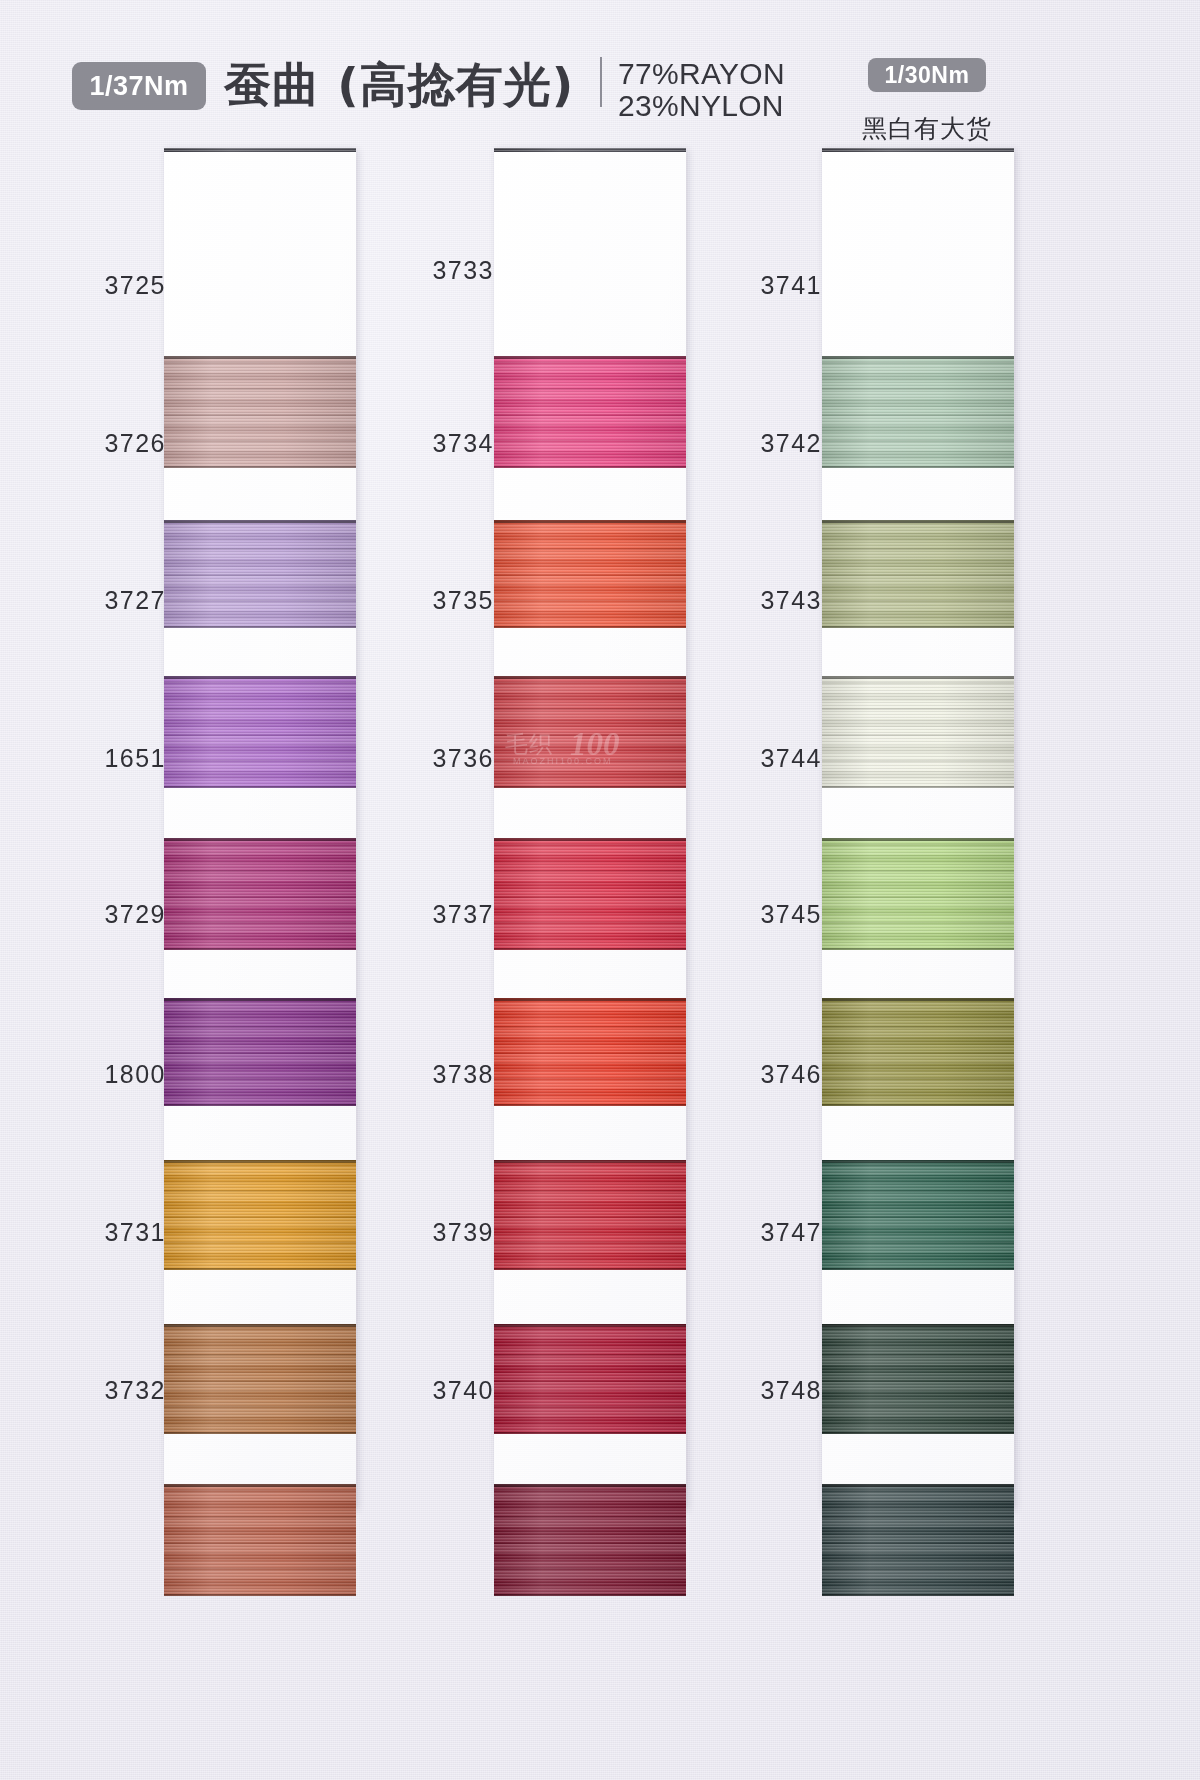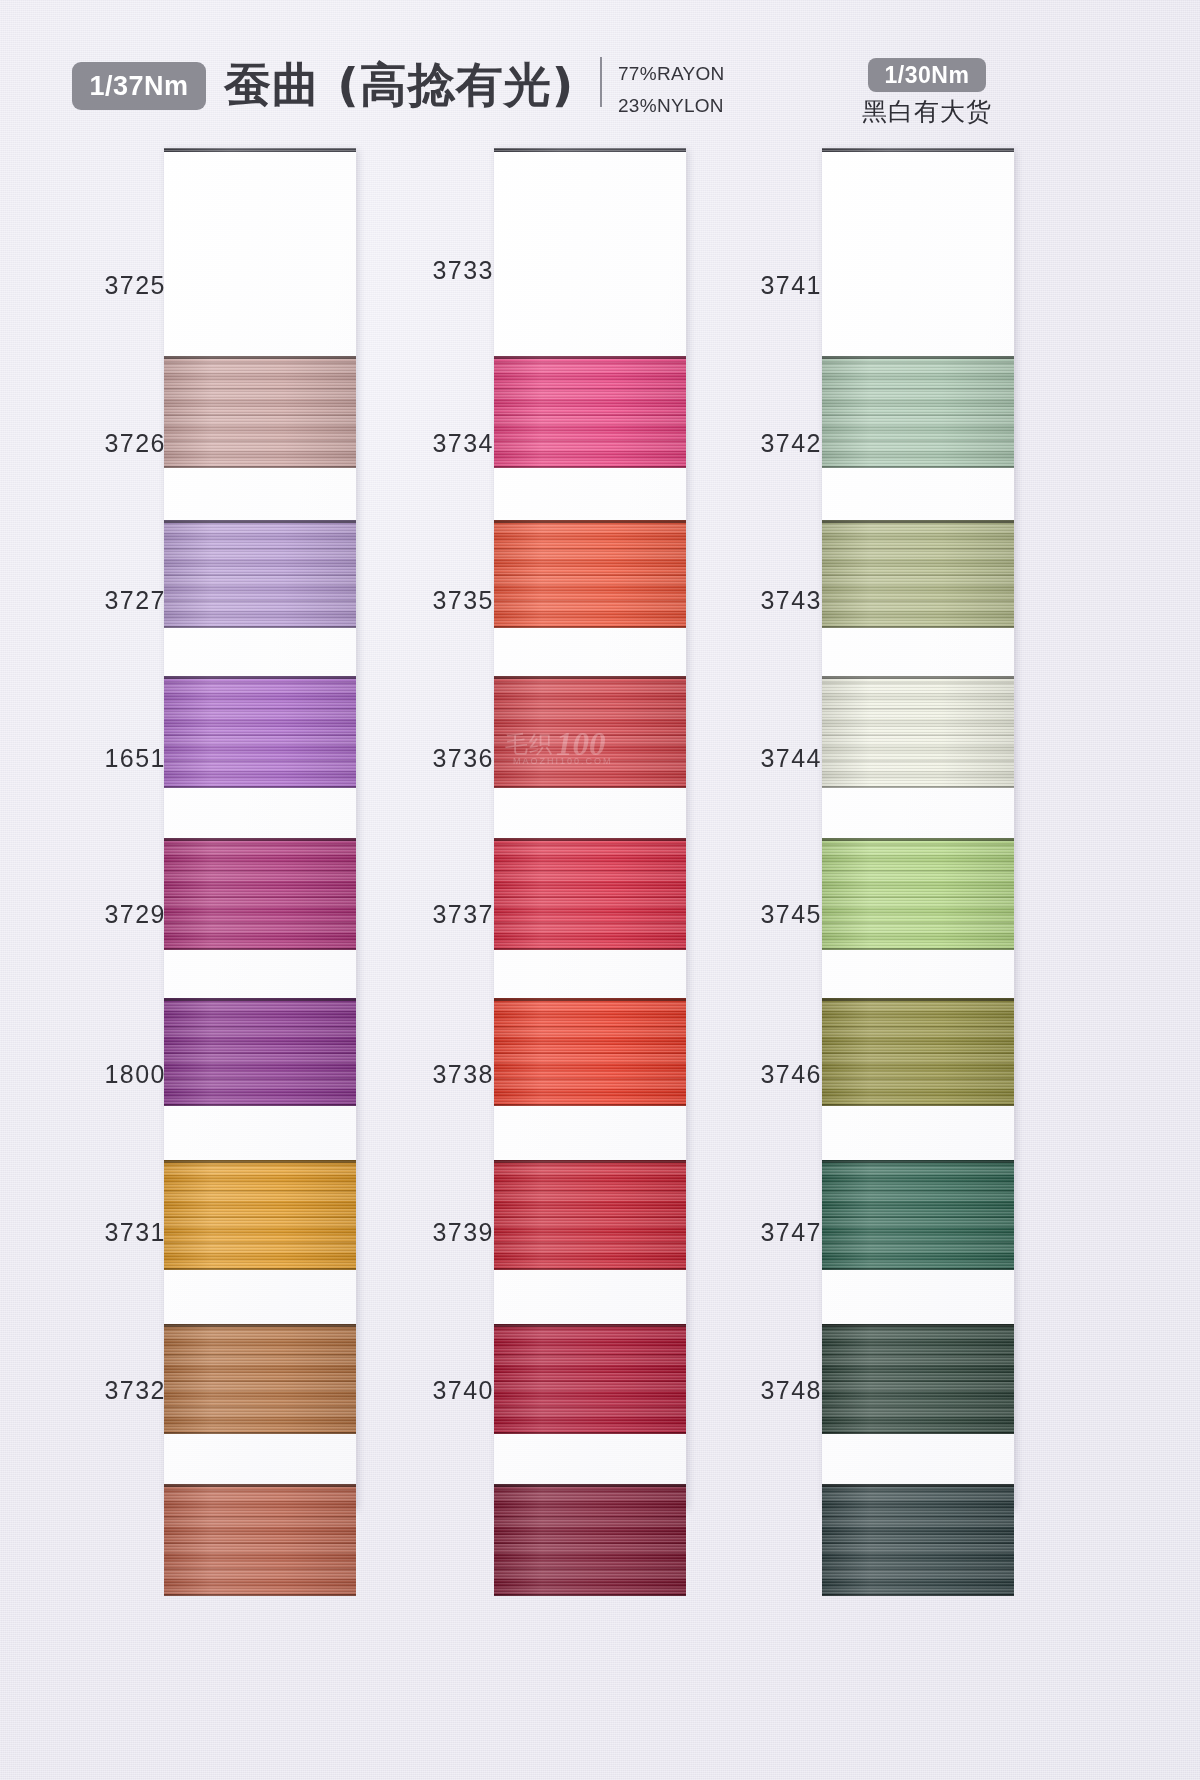--- a/index.html
+++ b/index.html
@@ -70,35 +70,35 @@
   }
   #title-divider {
     position: absolute;
     left: 600px; top: 57px;
     width: 2px; height: 50px;
     background: #8d8d97;
   }
   #composition {
     position: absolute;
     left: 618px; top: 58px;
-    font-size: 19px;
+    font-size: 30px;
     line-height: 32px;
     color: #35353c;
     letter-spacing: .3px;
     white-space: nowrap;
   }
   #badge-right {
     left: 868px; top: 58px;
     width: 118px; height: 34px;
     font-size: 23px;
     border-radius: 8px;
   }
   #right-note {
     position: absolute;
-    left: 862px; top: 95px;
+    left: 862px; top: 112px;
     font-size: 25px;
     color: #2f2f36;
     letter-spacing: 1px;
     white-space: nowrap;
     font-family: "DejaVu Sans", "Liberation Sans", sans-serif;
   }
 
   
   .column {
     position: absolute;
@@ -202,21 +202,21 @@
   }
 
   
   #watermark {
     position: absolute;
     left: 505px; top: 726px;
     z-index: 8;
     opacity: .30;
     display: flex;
     align-items: center;
-    gap: 3px;
+    gap: 17px;
     pointer-events: none;
   }
   #watermark .wm-cn {
     font-size: 23px;
     color: #f7e2e6;
     font-family: "DejaVu Sans", "Liberation Sans", sans-serif;
     letter-spacing: 1px;
   }
   #watermark .wm-num {
     font-size: 33px;

